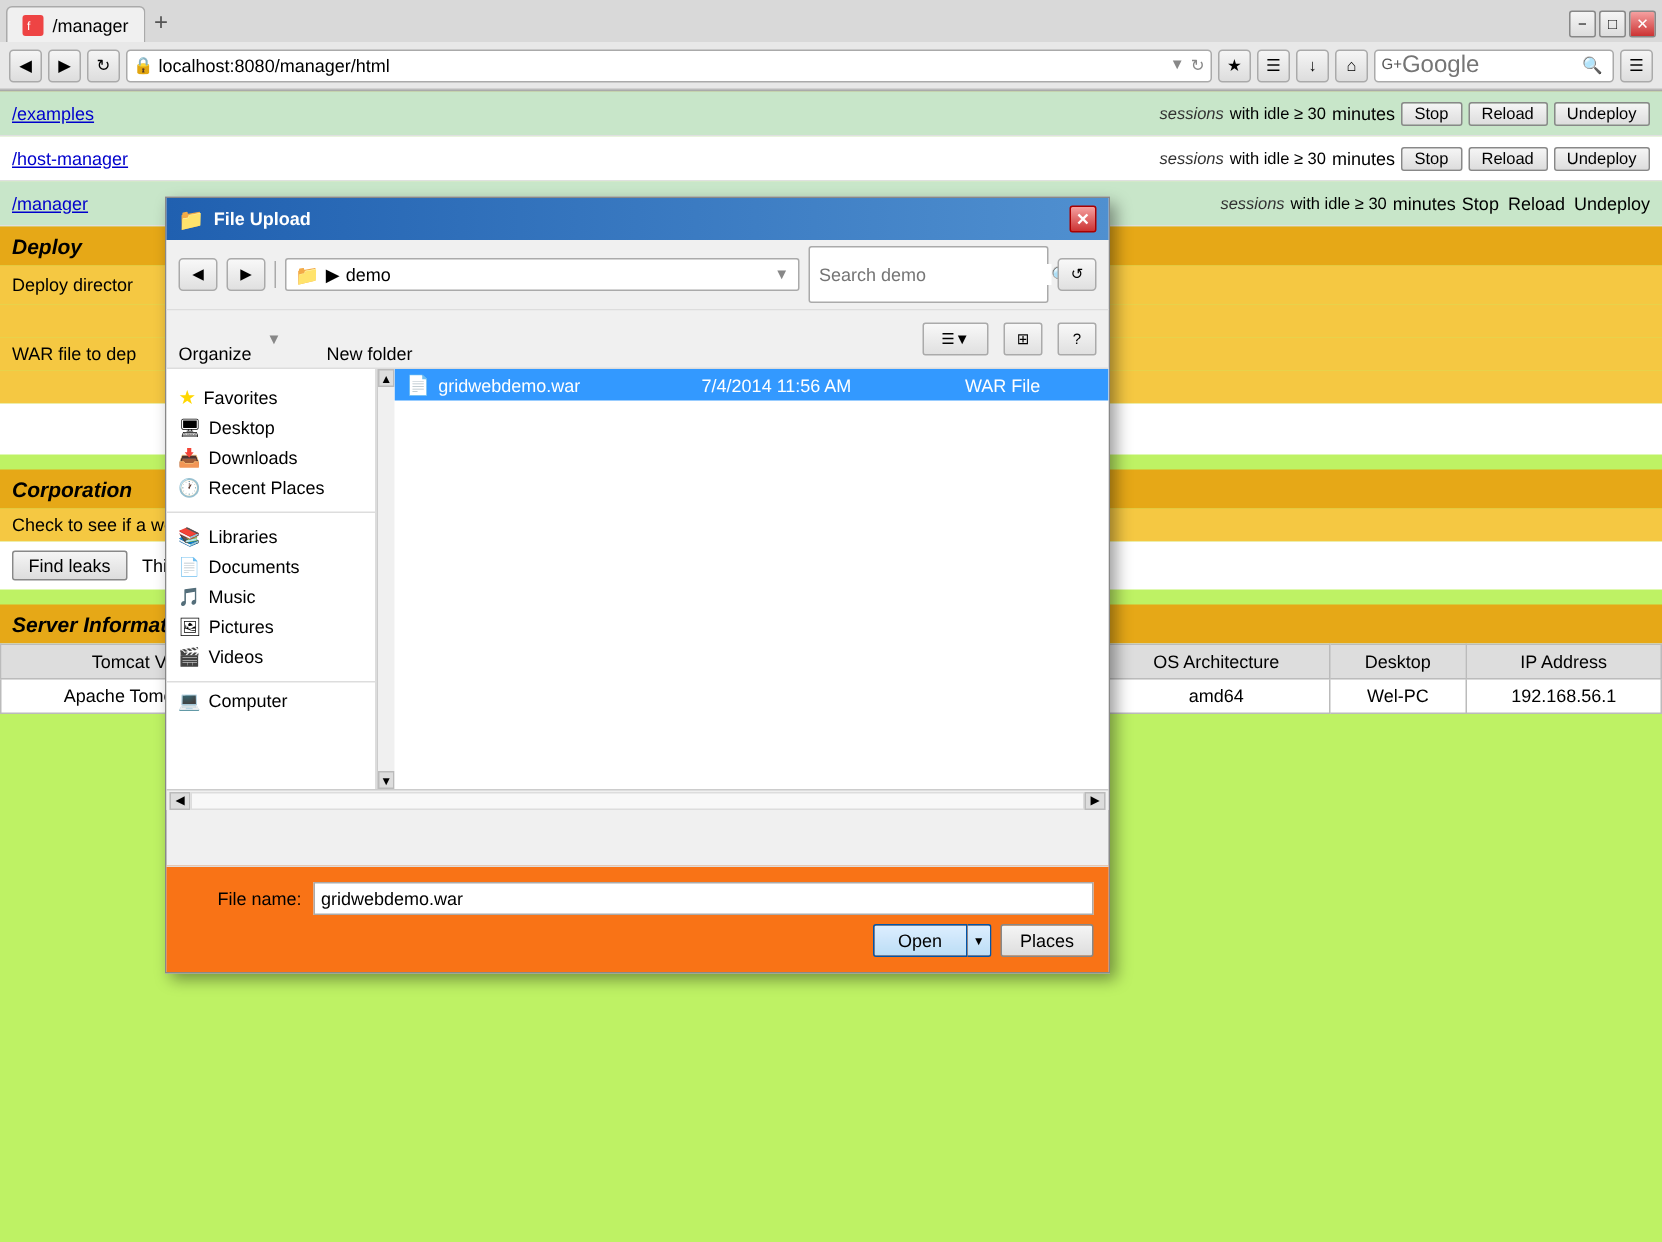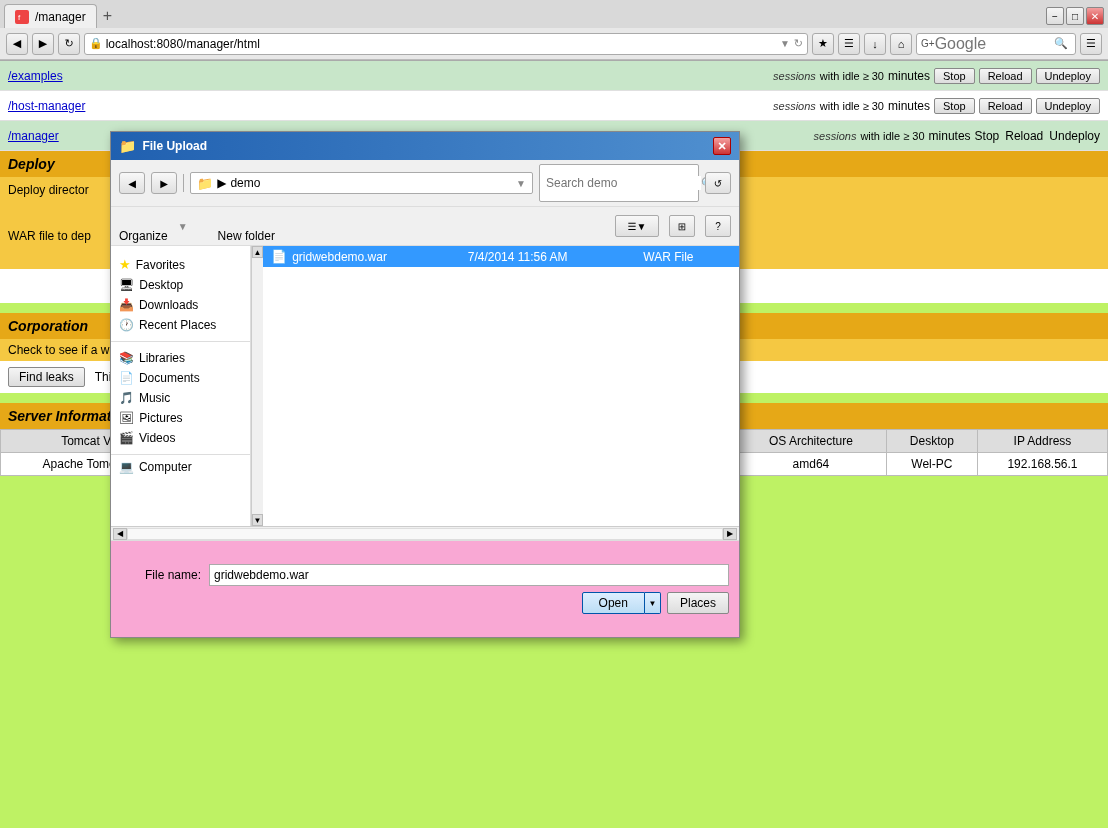--- a/index.html
+++ b/index.html
@@ -89,21 +89,21 @@
 
     .dialog-main { flex: 1; background: white; overflow: auto; }
     .file-list-header { display: flex; padding: 3px 8px; background: #f0f0f0; border-bottom: 1px solid #ddd; font-size: 11px; color: #333; }
     .col-name { flex: 2; cursor: pointer; }
     .col-date { flex: 2; }
     .col-type { flex: 1; }
     .file-row { display: flex; align-items: center; padding: 3px 8px; font-size: 12px; }
     .file-row.selected { background: #3399ff; color: white; }
 
     
-    .dialog-bottom { padding: 23px 10px; background: #f9a8d4; border-top: 1px solid #ddd; }
+    .dialog-bottom { padding: 10px 10px; background: #f97316; border-top: 1px solid #ddd; margin-top: 37px; }
     .filename-row { display: flex; align-items: center; gap: 8px; margin-bottom: 6px; }
     .filename-label { font-size: 12px; width: 80px; text-align: right; }
     .filename-input { flex: 1; height: 22px; border: 1px solid #aaa; padding: 0 4px; font-size: 12px; }
     .dialog-action-row { display: flex; justify-content: flex-end; gap: 6px; }
     .open-btn-group { display: flex; }
     .open-btn { padding: 3px 16px; border: 1px solid #0055aa; background: linear-gradient(to bottom, #ddeeff, #bbddf5); border-radius: 2px 0 0 2px; cursor: pointer; font-size: 12px; }
     .open-dropdown { width: 16px; border: 1px solid #0055aa; border-left: none; background: linear-gradient(to bottom, #ddeeff, #bbddf5); border-radius: 0 2px 2px 0; cursor: pointer; display: flex; align-items: center; justify-content: center; font-size: 8px; }
     .cancel-btn { padding: 3px 12px; border: 1px solid #888; background: linear-gradient(to bottom, #f5f5f5, #ddd); border-radius: 2px; cursor: pointer; font-size: 12px; }
   </style>
 </head>

